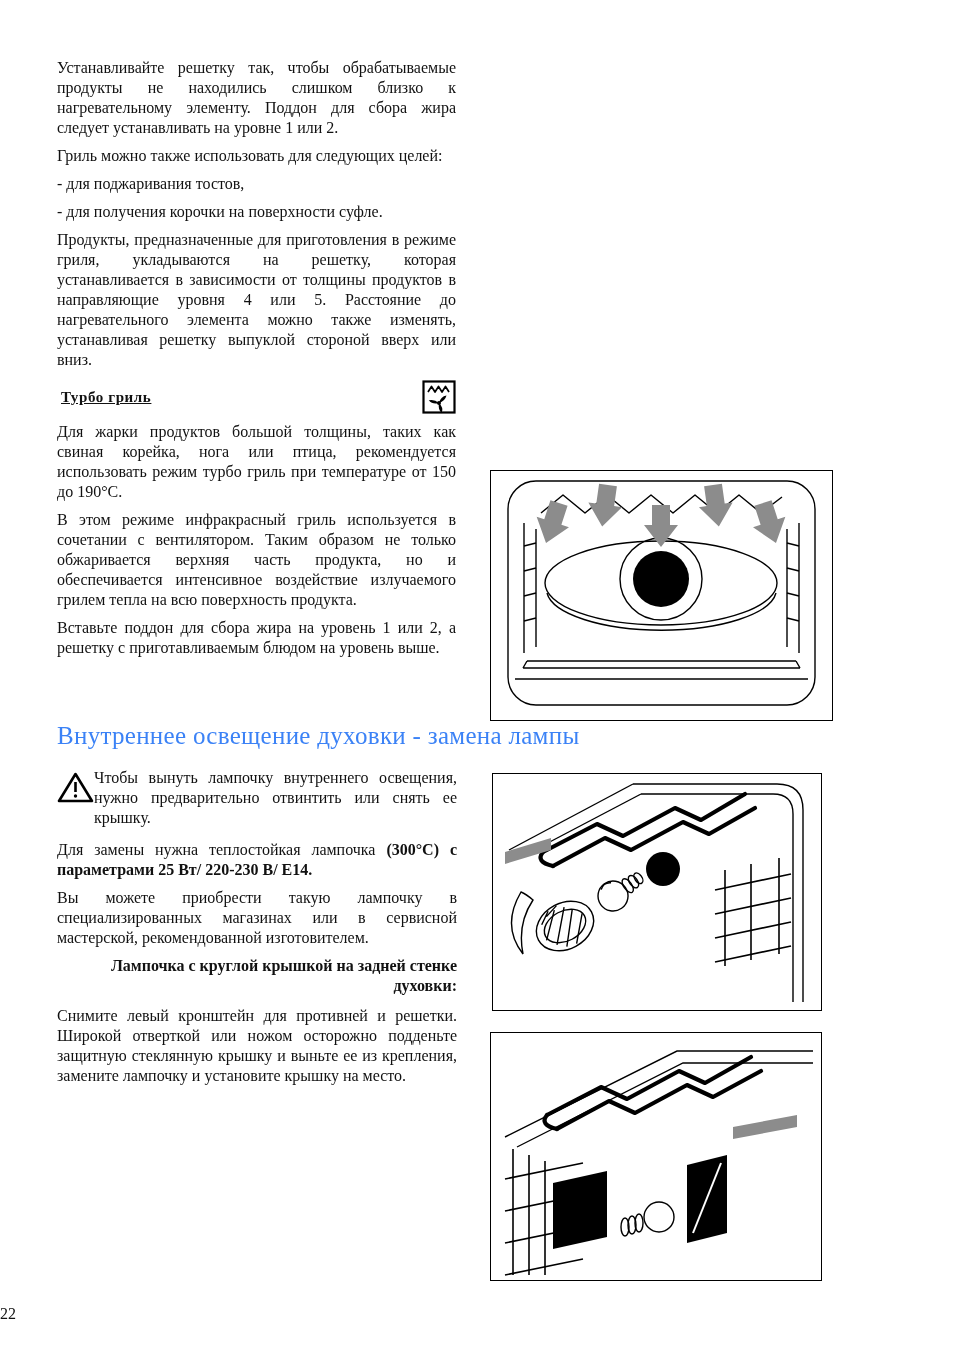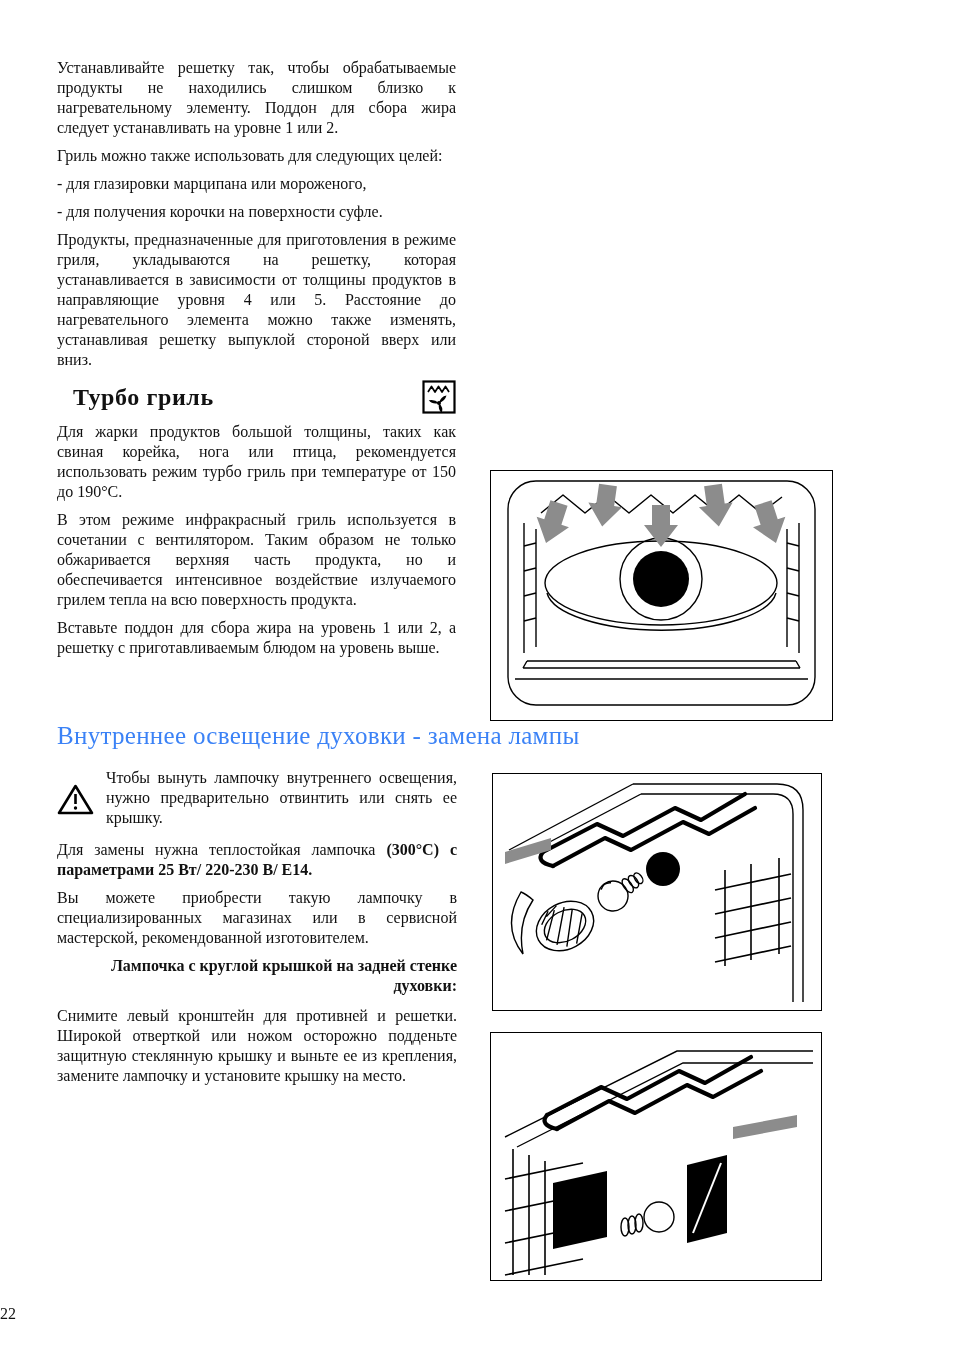--- a/index.html
+++ b/index.html
@@ -15,30 +15,31 @@
   }
   .col-top    { position: absolute; left: 57px; top: 50px;  width: 399px; }
   .col-bottom { position: absolute; left: 57px; top: 768px; width: 400px; }
   p.body {
     font-size: 16px; line-height: 20px;
     text-align: justify; margin: 8px 0 4px 0;
   }
   p.bullet { text-align: left; margin-bottom: 1px; }
   h2.turbo {
     display: flex; justify-content: space-between; align-items: center;
-    font-size: 24px; font-weight: bold; letter-spacing: 0.6px;
-    margin: 10px 0 6px 16px;
+    font-size: 15px; font-weight: bold; letter-spacing: 0.6px;
+    margin: 10px 0 6px 4px;
+    text-decoration: underline;
   }
   .turbo-icon { width: 34px; height: 34px; flex: 0 0 34px; }
   .section-heading {
     position: absolute; left: 57px; top: 722px; width: 740px;
     font-size: 25px; color: #3b82f6; font-weight: normal;
     letter-spacing: 0.3px;
   }
-  .warning-row { display: flex; gap: 12px; margin-bottom: 12px; align-items: center; }
+  .warning-row { display: flex; margin-bottom: 12px; }
   .warning-icon { width: 37px; flex: 0 0 37px; padding-top: 3px; }
   .warning-text { font-size: 16px; line-height: 20px; text-align: justify; }
   .bold { font-weight: bold; }
   p.subhead {
     font-size: 16px; line-height: 20px; font-weight: bold;
     text-align: right; margin: 8px 0 10px 0;
   }
   .mt8 { margin-top: 8px; }
   .fig { position: absolute; border: 1px solid #000; background: #fff; overflow: hidden; }
   #fig1 { left: 490px; top: 470px;  width: 343px; height: 251px; }
@@ -51,21 +52,21 @@
   svg { display: block; }
 </style>
 </head>
 <body>
 
 <div id="page">
 
   <div class="col-top">
     <p class="body">Устанавливайте решетку так, чтобы обрабатываемые продукты не находились слишком близко к нагревательному элементу. Поддон для сбора жира следует устанавливать на уровне 1 или 2.</p>
     <p class="body">Гриль можно также использовать для следующих целей:</p>
-    <p class="body bullet">- для глазировки марципана или мороженого,</p>
+    <p class="body bullet">- для поджаривания тостов,</p>
     <p class="body bullet">- для получения корочки на поверхности суфле.</p>
     <p class="body">Продукты, предназначенные для приготовления в режиме гриля, укладываются на решетку, которая устанавливается в зависимости от толщины продуктов в направляющие уровня 4 или 5. Расстояние до нагревательного элемента можно также изменять, устанавливая решетку выпуклой стороной вверх или вниз.</p>
 
     <h2 class="turbo">
       <span>Турбо гриль</span>
       <span class="turbo-icon">
         <svg viewBox="0 0 34 34" width="34" height="34">
           <rect x="1.5" y="1.5" width="31" height="31" fill="none" stroke="#000" stroke-width="2.2"></rect>
           <polyline points="6,12 9.5,6.5 13,12 16.5,6.5 20,12 23.5,6.5 27,12" fill="none" stroke="#000" stroke-width="1.7" stroke-linejoin="round"></polyline>
           <g transform="translate(17,23)" fill="#000">

